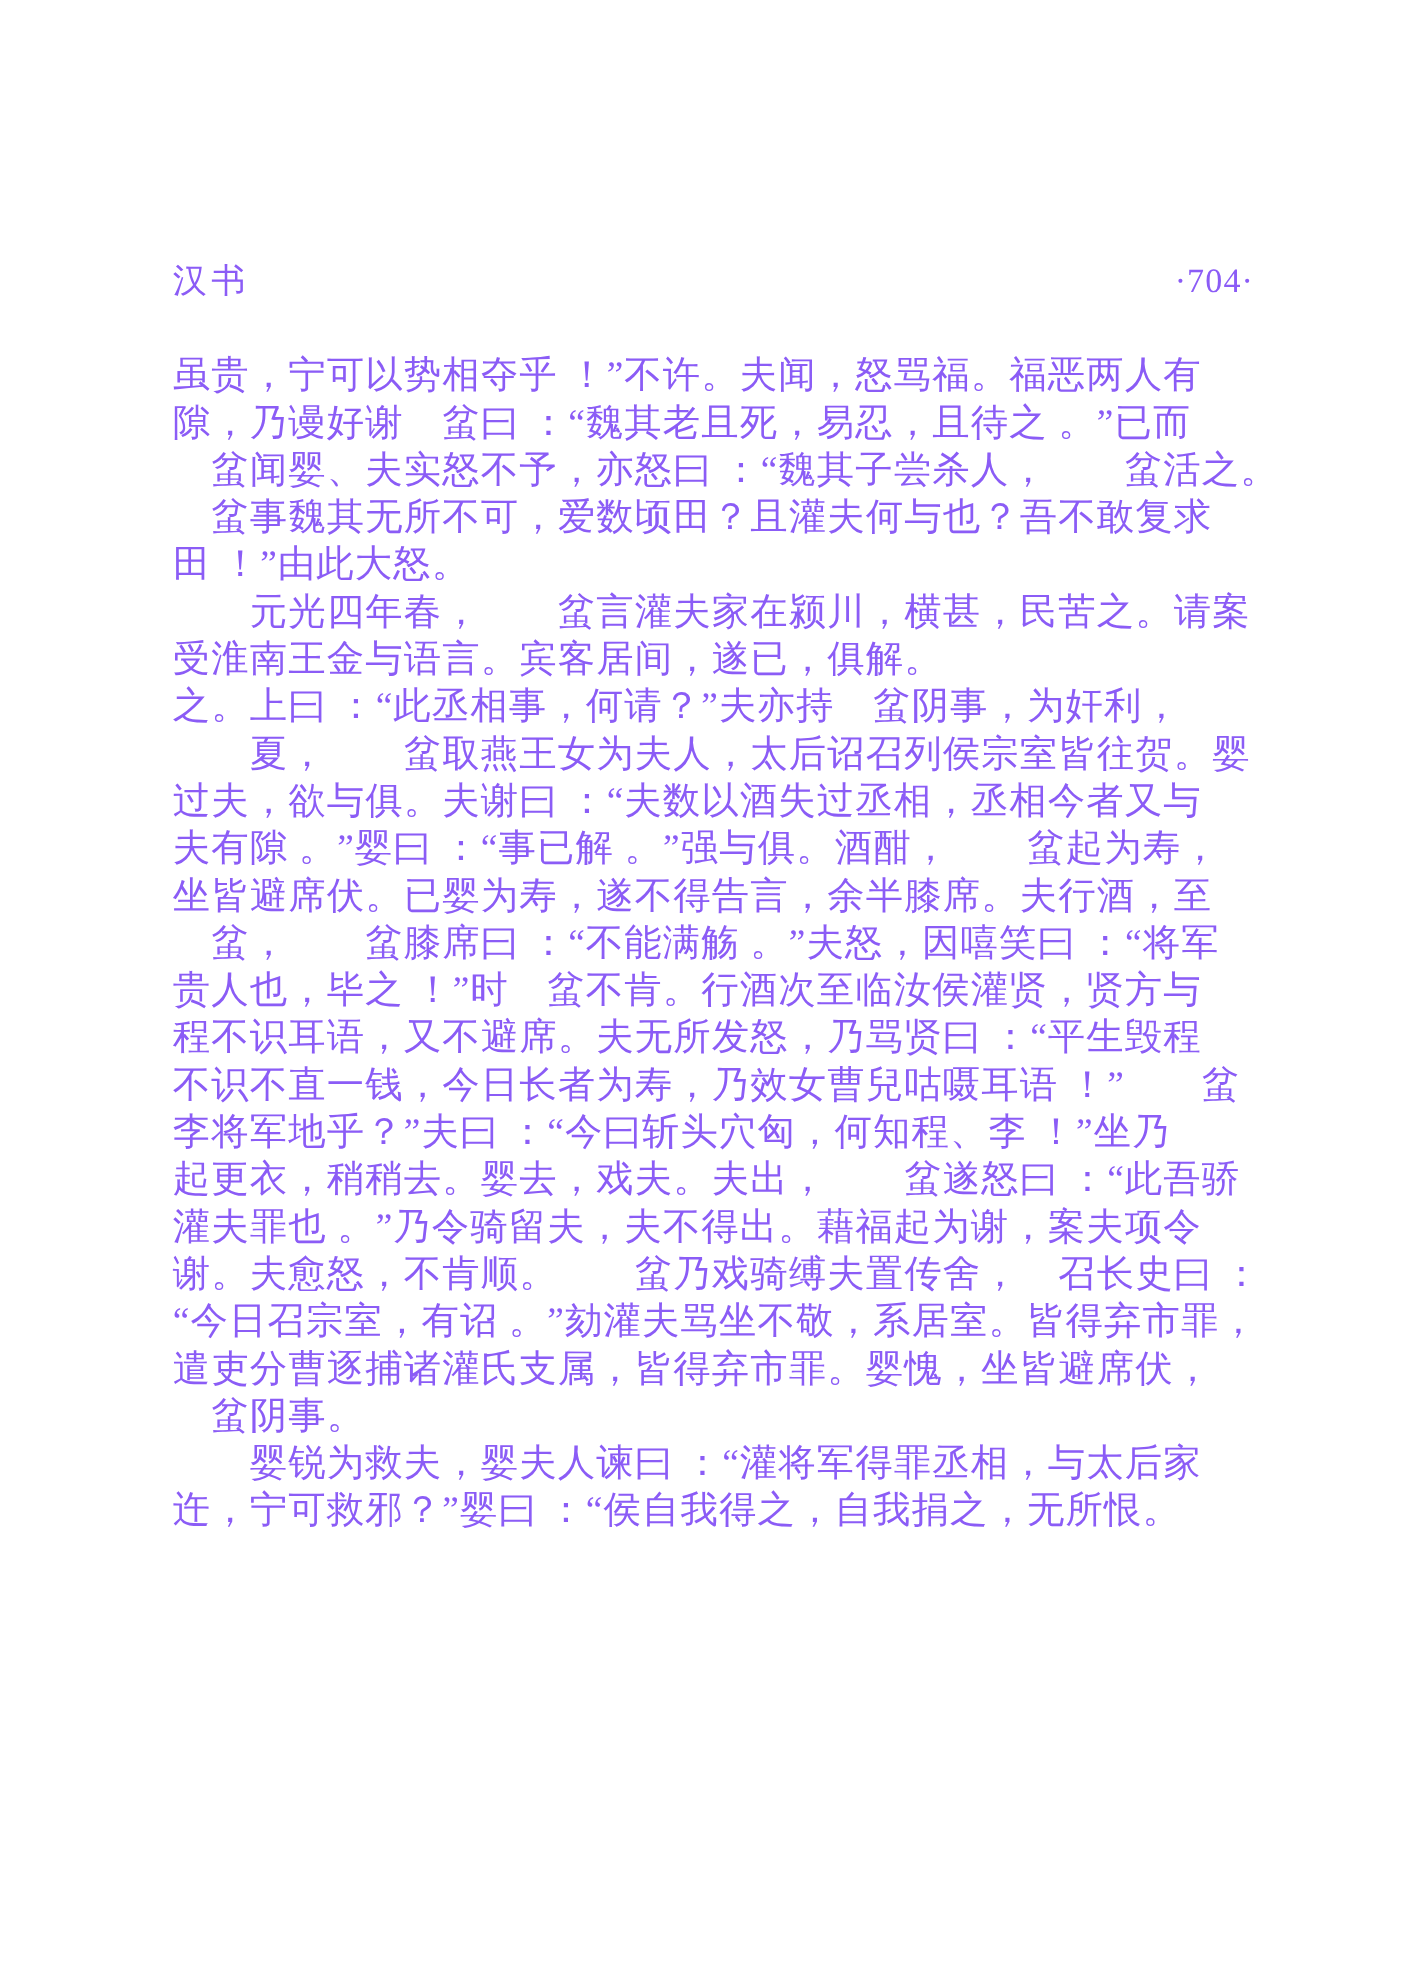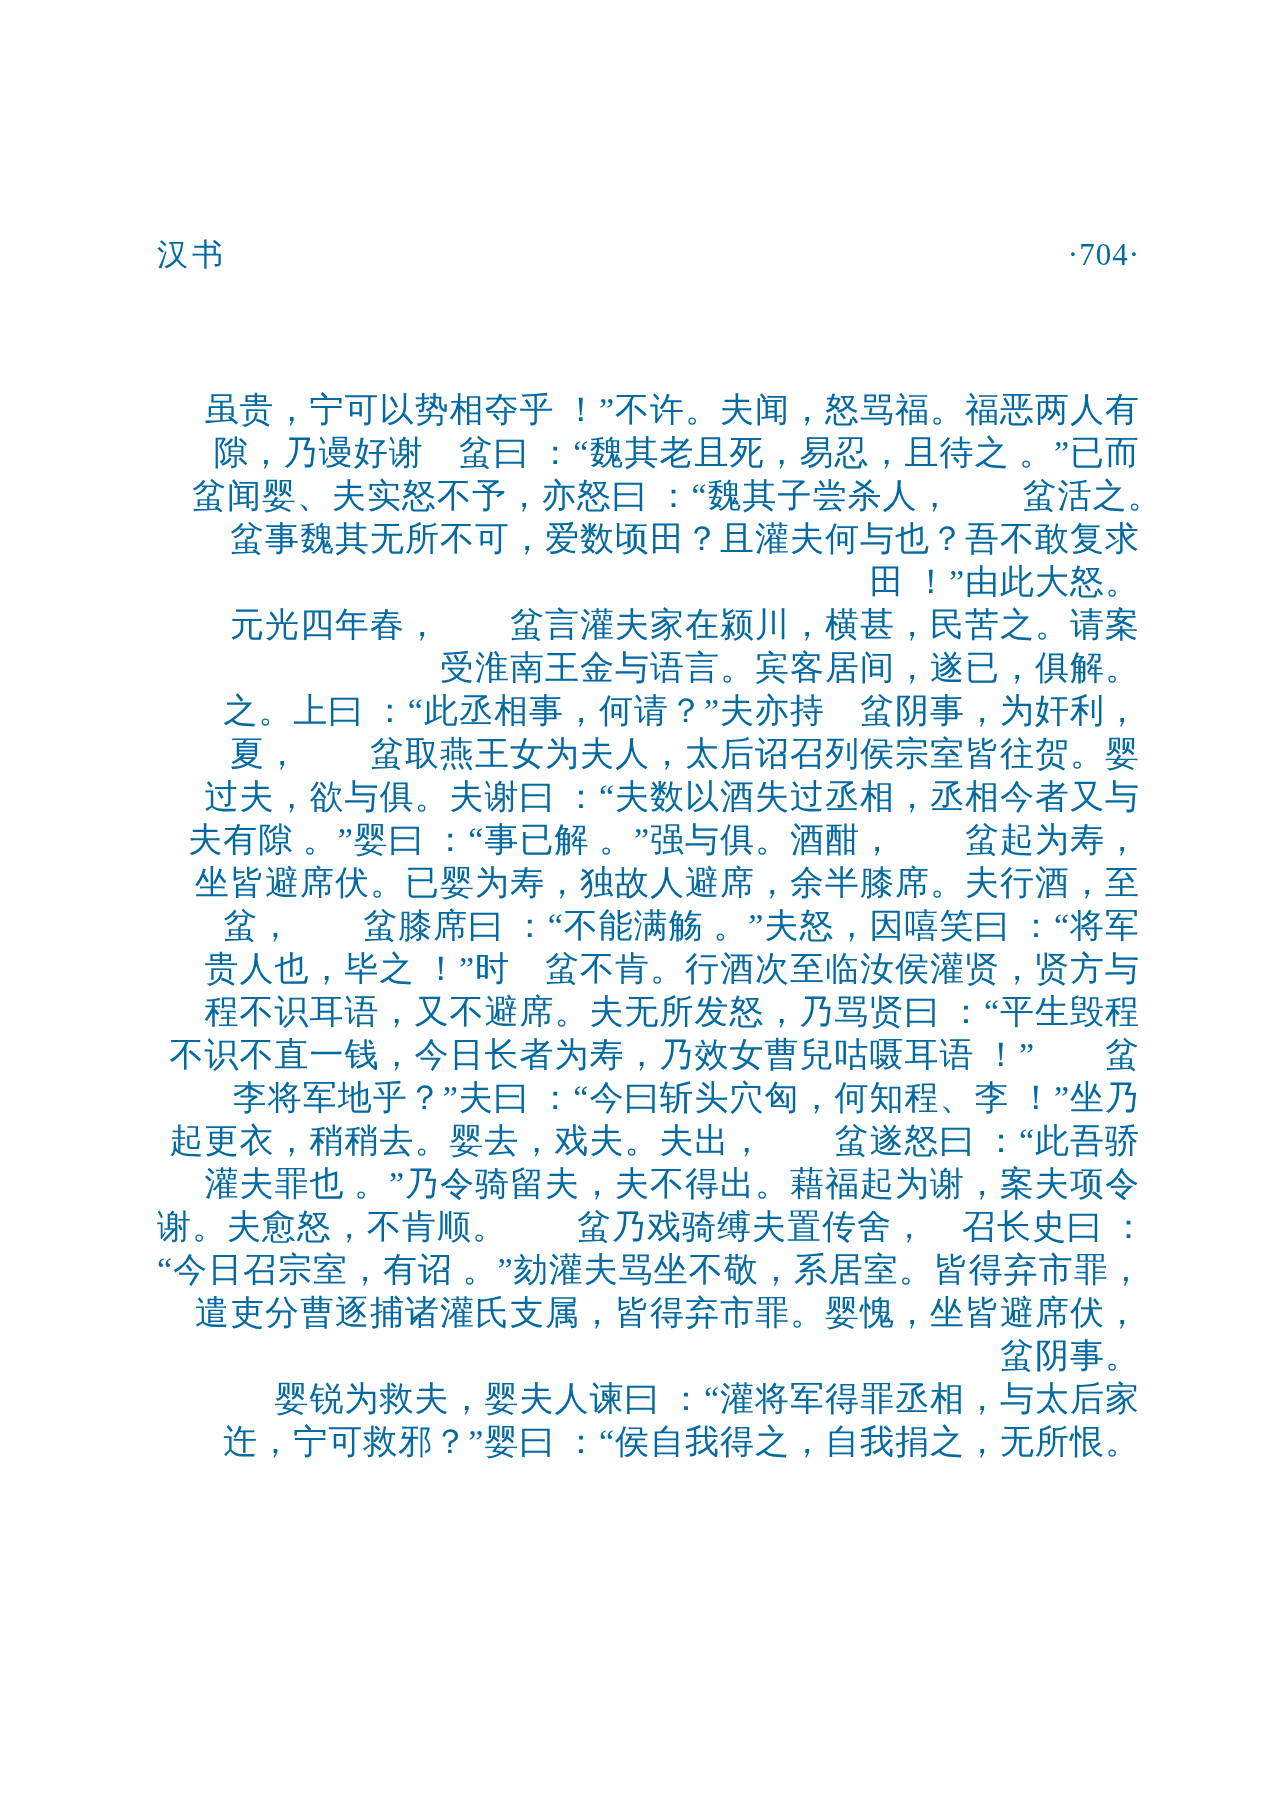--- a/index.html
+++ b/index.html
@@ -6,41 +6,40 @@
     margin: 0;
     padding: 0;
     background: #ffffff;
   }
   .page {
     position: relative;
     width: 1283px;
     height: 1795px;
     box-sizing: border-box;
     background: #ffffff;
-    color: #0369a1;
+    color: #8b5cf6;
     font-family: "Liberation Serif", "DejaVu Serif", serif;
     padding: 238px 143px 0 157px;
     overflow: hidden;
-    text-align: right;
   }
   .header {
     display: flex;
     justify-content: space-between;
     align-items: baseline;
     font-size: 31px;
     line-height: 1.1;
   }
   .book-title {
     letter-spacing: 4px;
   }
   .page-number {
     letter-spacing: 1px;
   }
   .body-text {
-    margin-top: 116px;
+    margin-top: 48px;
     font-size: 34px;
     line-height: 43px;
     letter-spacing: 1px;
   }
   .line {
     white-space: pre;
   }
 </style>
 </head>
 <body>
@@ -55,21 +54,21 @@
       <div class="line">隙，乃谩好谢　蚠曰 ：“魏其老且死，易忍，且待之 。”已而</div>
       <div class="line">　蚠闻婴、夫实怒不予，亦怒曰 ：“魏其子尝杀人，　　蚠活之。</div>
       <div class="line">　蚠事魏其无所不可，爱数顷田？且灌夫何与也？吾不敢复求</div>
       <div class="line">田 ！”由此大怒。</div>
       <div class="line">　　元光四年春，　　蚠言灌夫家在颍川，横甚，民苦之。请案</div>
       <div class="line">受淮南王金与语言。宾客居间，遂已，俱解。</div>
       <div class="line">之。上曰 ：“此丞相事，何请？”夫亦持　蚠阴事，为奸利，</div>
       <div class="line">　　夏，　　蚠取燕王女为夫人，太后诏召列侯宗室皆往贺。婴</div>
       <div class="line">过夫，欲与俱。夫谢曰 ：“夫数以酒失过丞相，丞相今者又与</div>
       <div class="line">夫有隙 。”婴曰 ：“事已解 。”强与俱。酒酣，　　蚠起为寿，</div>
-      <div class="line">坐皆避席伏。已婴为寿，独故人避席，余半膝席。夫行酒，至</div>
+      <div class="line">坐皆避席伏。已婴为寿，遂不得告言，余半膝席。夫行酒，至</div>
       <div class="line">　蚠，　　蚠膝席曰 ：“不能满觞 。”夫怒，因嘻笑曰 ：“将军</div>
       <div class="line">贵人也，毕之 ！”时　蚠不肯。行酒次至临汝侯灌贤，贤方与</div>
       <div class="line">程不识耳语，又不避席。夫无所发怒，乃骂贤曰 ：“平生毁程</div>
       <div class="line">不识不直一钱，今日长者为寿，乃效女曹兒咕嗫耳语 ！”　　蚠</div>
       <div class="line">李将军地乎？”夫曰 ：“今曰斩头穴匈，何知程、李 ！”坐乃</div>
       <div class="line">起更衣，稍稍去。婴去，戏夫。夫出，　　蚠遂怒曰 ：“此吾骄</div>
       <div class="line">灌夫罪也 。”乃令骑留夫，夫不得出。藉福起为谢，案夫项令</div>
       <div class="line">谢。夫愈怒，不肯顺。　　蚠乃戏骑缚夫置传舍，　召长史曰 ：</div>
       <div class="line">“今日召宗室，有诏 。”劾灌夫骂坐不敬，系居室。皆得弃市罪，</div>
       <div class="line">遣吏分曹逐捕诸灌氏支属，皆得弃市罪。婴愧，坐皆避席伏，</div>

